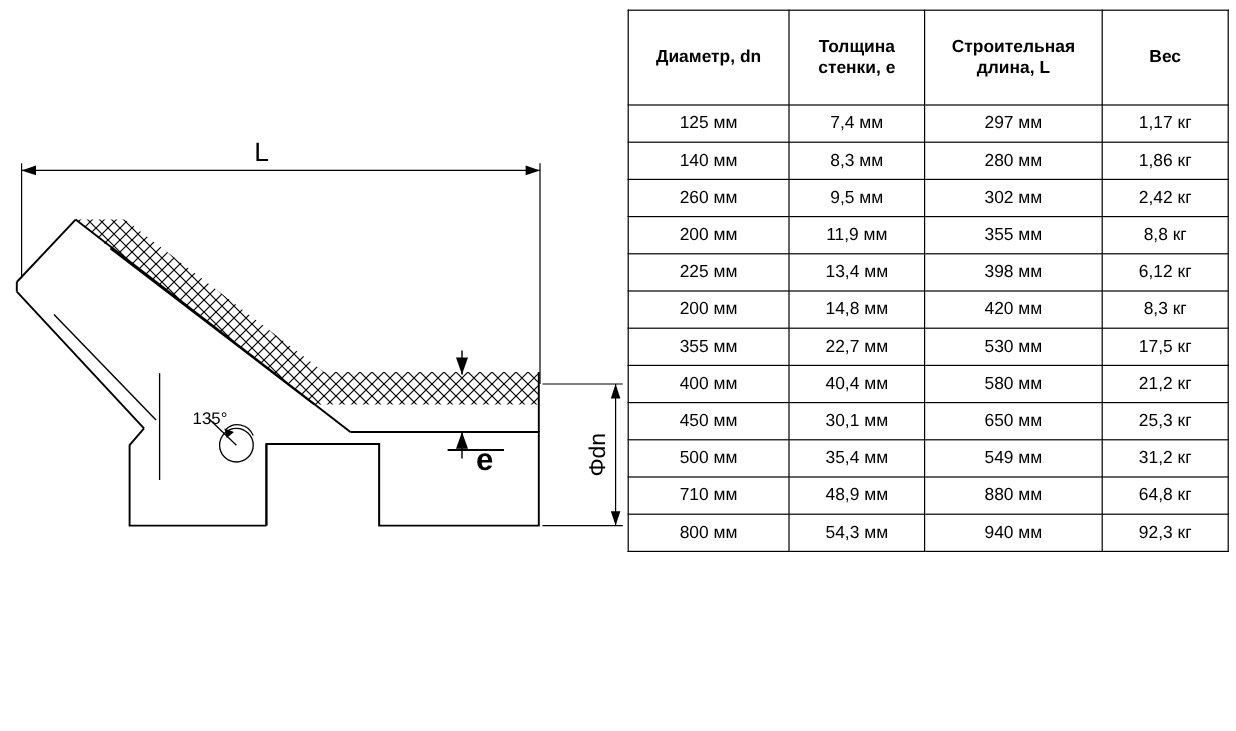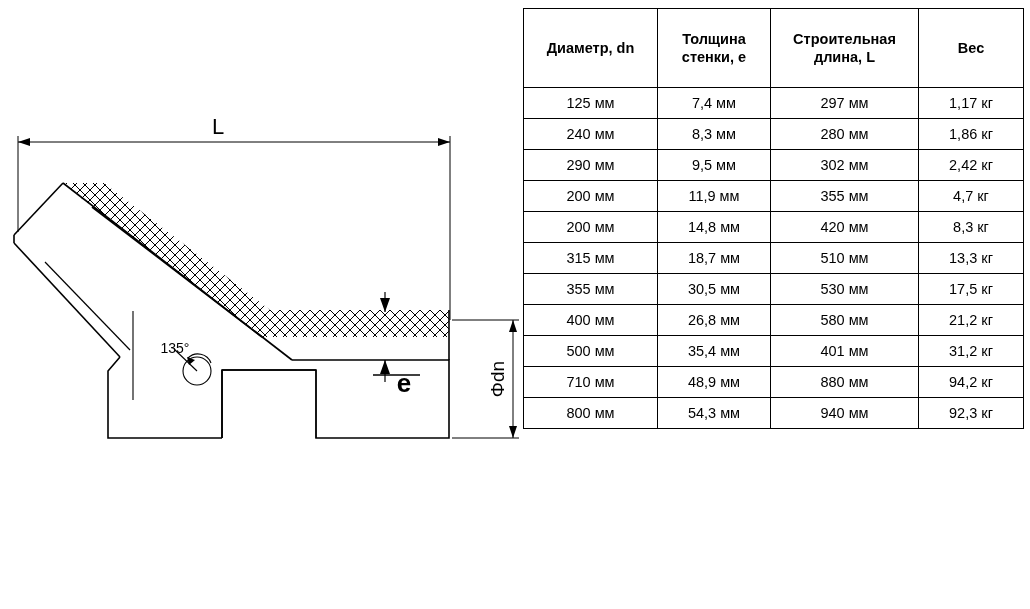--- a/index.html
+++ b/index.html
@@ -181,72 +181,78 @@
         </tr>
       </thead>
       <tbody>
         <tr>
           <td>125 мм</td>
           <td>7,4 мм</td>
           <td>297 мм</td>
           <td>1,17 кг</td>
         </tr>
         <tr>
-          <td>240 мм</td>
+          <td>140 мм</td>
           <td>8,3 мм</td>
           <td>280 мм</td>
           <td>1,86 кг</td>
         </tr>
         <tr>
-          <td>290 мм</td>
+          <td>260 мм</td>
           <td>9,5 мм</td>
           <td>302 мм</td>
           <td>2,42 кг</td>
         </tr>
         <tr>
           <td>200 мм</td>
           <td>11,9 мм</td>
           <td>355 мм</td>
-          <td>4,7 кг</td>
+          <td>8,8 кг</td>
+        </tr>
+        <tr>
+          <td>225 мм</td>
+          <td>13,4 мм</td>
+          <td>398 мм</td>
+          <td>6,12 кг</td>
         </tr>
         <tr>
           <td>200 мм</td>
           <td>14,8 мм</td>
           <td>420 мм</td>
           <td>8,3 кг</td>
         </tr>
         <tr>
-          <td>315 мм</td>
-          <td>18,7 мм</td>
-          <td>510 мм</td>
-          <td>13,3 кг</td>
-        </tr>
-        <tr>
           <td>355 мм</td>
-          <td>30,5 мм</td>
+          <td>22,7 мм</td>
           <td>530 мм</td>
           <td>17,5 кг</td>
         </tr>
         <tr>
           <td>400 мм</td>
-          <td>26,8 мм</td>
+          <td>40,4 мм</td>
           <td>580 мм</td>
           <td>21,2 кг</td>
         </tr>
         <tr>
+          <td>450 мм</td>
+          <td>30,1 мм</td>
+          <td>650 мм</td>
+          <td>25,3 кг</td>
+        </tr>
+        <tr>
           <td>500 мм</td>
           <td>35,4 мм</td>
-          <td>401 мм</td>
+          <td>549 мм</td>
           <td>31,2 кг</td>
         </tr>
         <tr>
           <td>710 мм</td>
           <td>48,9 мм</td>
           <td>880 мм</td>
-          <td>94,2 кг</td>
+          <td>64,8 кг</td>
         </tr>
         <tr>
           <td>800 мм</td>
           <td>54,3 мм</td>
           <td>940 мм</td>
           <td>92,3 кг</td>
         </tr>
       </tbody>
     </table>
   </div>

